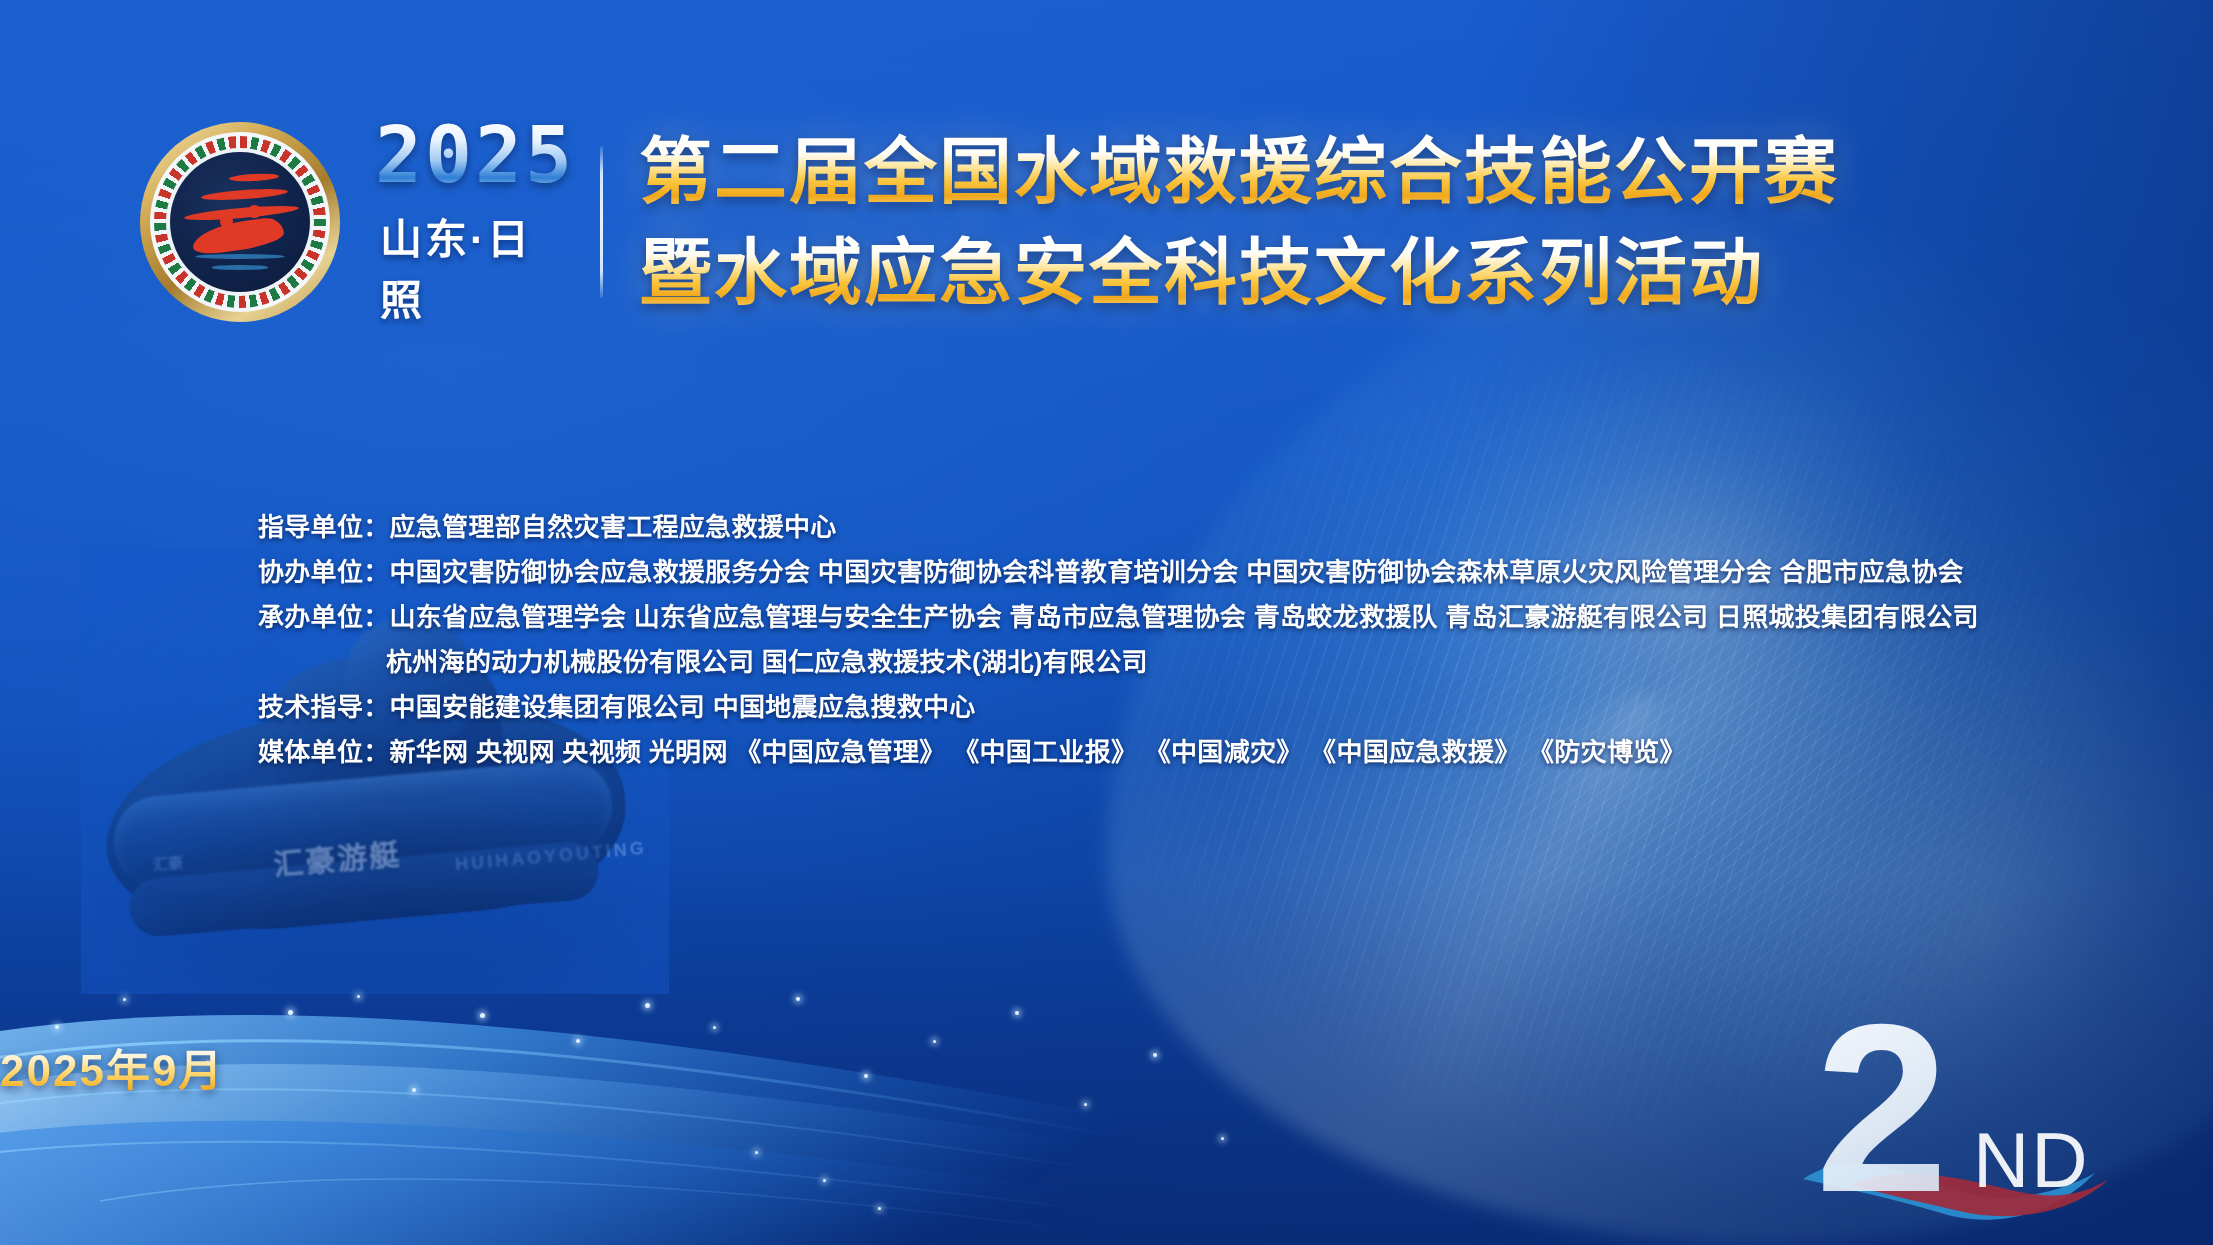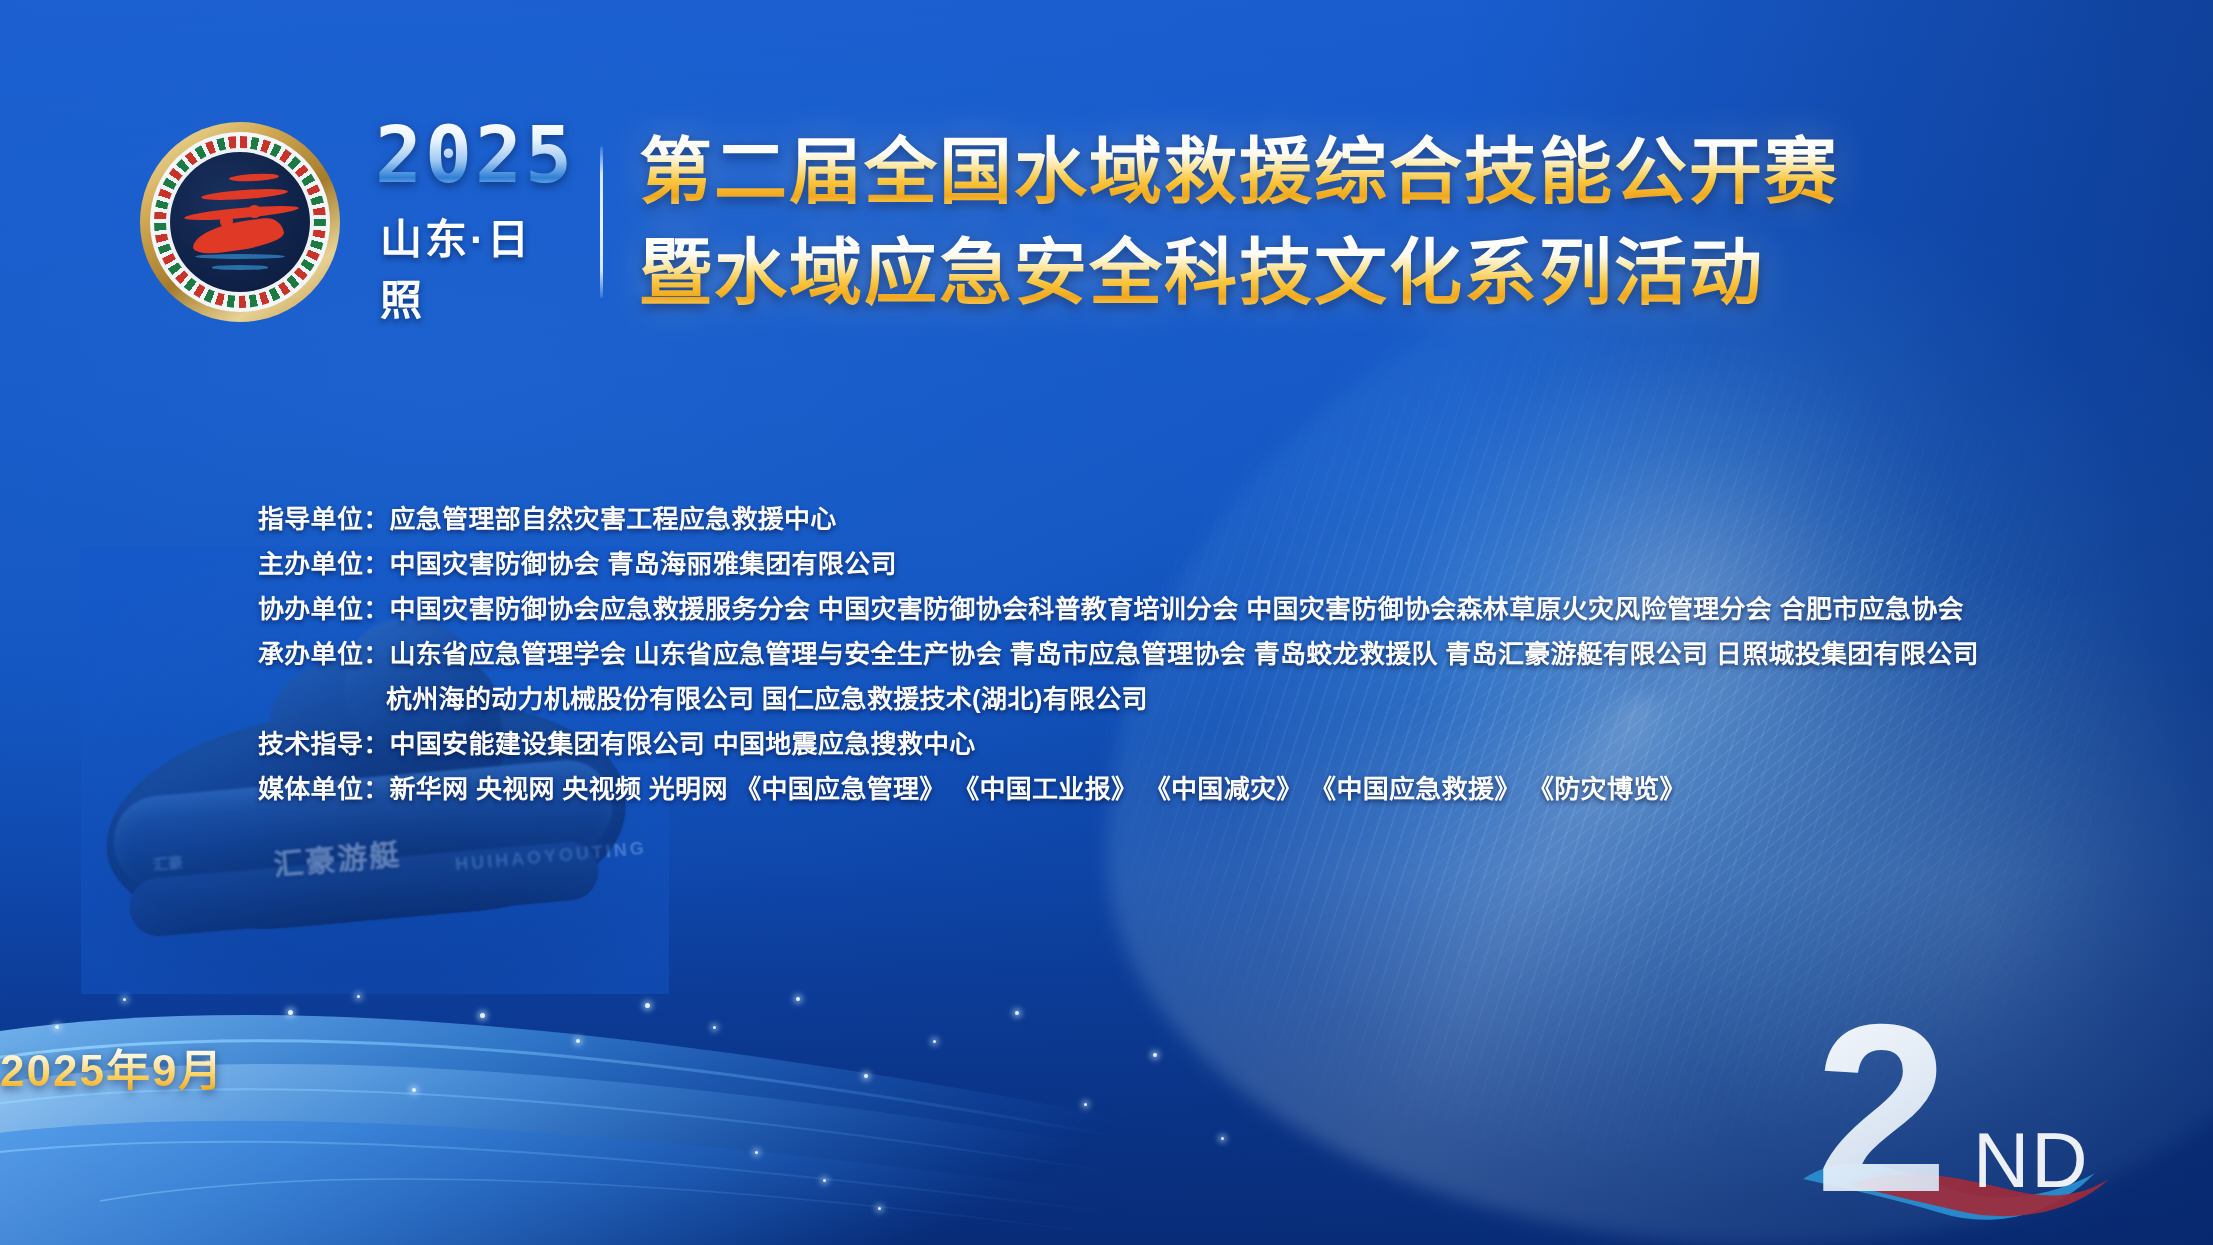--- a/index.html
+++ b/index.html
@@ -243,21 +243,21 @@
     -webkit-background-clip:text; background-clip:text; color:transparent;
     filter:drop-shadow(0 4px 6px rgba(5,26,74,.55)) drop-shadow(0 0 18px rgba(255,245,205,.22));
   }
 
   
   .orgs {
     position:absolute; left:258px; top:498px; width:1900px;
     display:flex; flex-direction:column;
   }
   .org-row {
-    height:45px; display:flex; align-items:flex-start;
+    height:45px; display:flex; align-items:flex-end;
     font-size:26px; font-weight:700; color:#ffffff; letter-spacing:.3px;
     text-shadow:0 2px 5px rgba(4,22,66,.75);
     white-space:nowrap;
   }
   .org-label { flex:0 0 auto; }
   .org-value { flex:0 0 auto; }
   .org-row.indent { padding-left:128px; }
 
   
   .date-line {
@@ -387,24 +387,20 @@
       <div class="title-line">暨水域应急安全科技文化系列活动</div>
     </div>
   </div>
 
   <div class="orgs">
     <div class="org-row">
       <span class="org-label">指导单位：</span>
       <span class="org-value">应急管理部自然灾害工程应急救援中心</span>
     </div>
     <div class="org-row">
-      <span class="org-label">主办单位：</span>
-      <span class="org-value">中国灾害防御协会   青岛海丽雅集团有限公司</span>
-    </div>
-    <div class="org-row">
       <span class="org-label">协办单位：</span>
       <span class="org-value">中国灾害防御协会应急救援服务分会   中国灾害防御协会科普教育培训分会   中国灾害防御协会森林草原火灾风险管理分会   合肥市应急协会</span>
     </div>
     <div class="org-row">
       <span class="org-label">承办单位：</span>
       <span class="org-value">山东省应急管理学会   山东省应急管理与安全生产协会   青岛市应急管理协会   青岛蛟龙救援队   青岛汇豪游艇有限公司   日照城投集团有限公司</span>
     </div>
     <div class="org-row indent">
       <span class="org-label"></span>
       <span class="org-value">杭州海的动力机械股份有限公司   国仁应急救援技术(湖北)有限公司</span>

